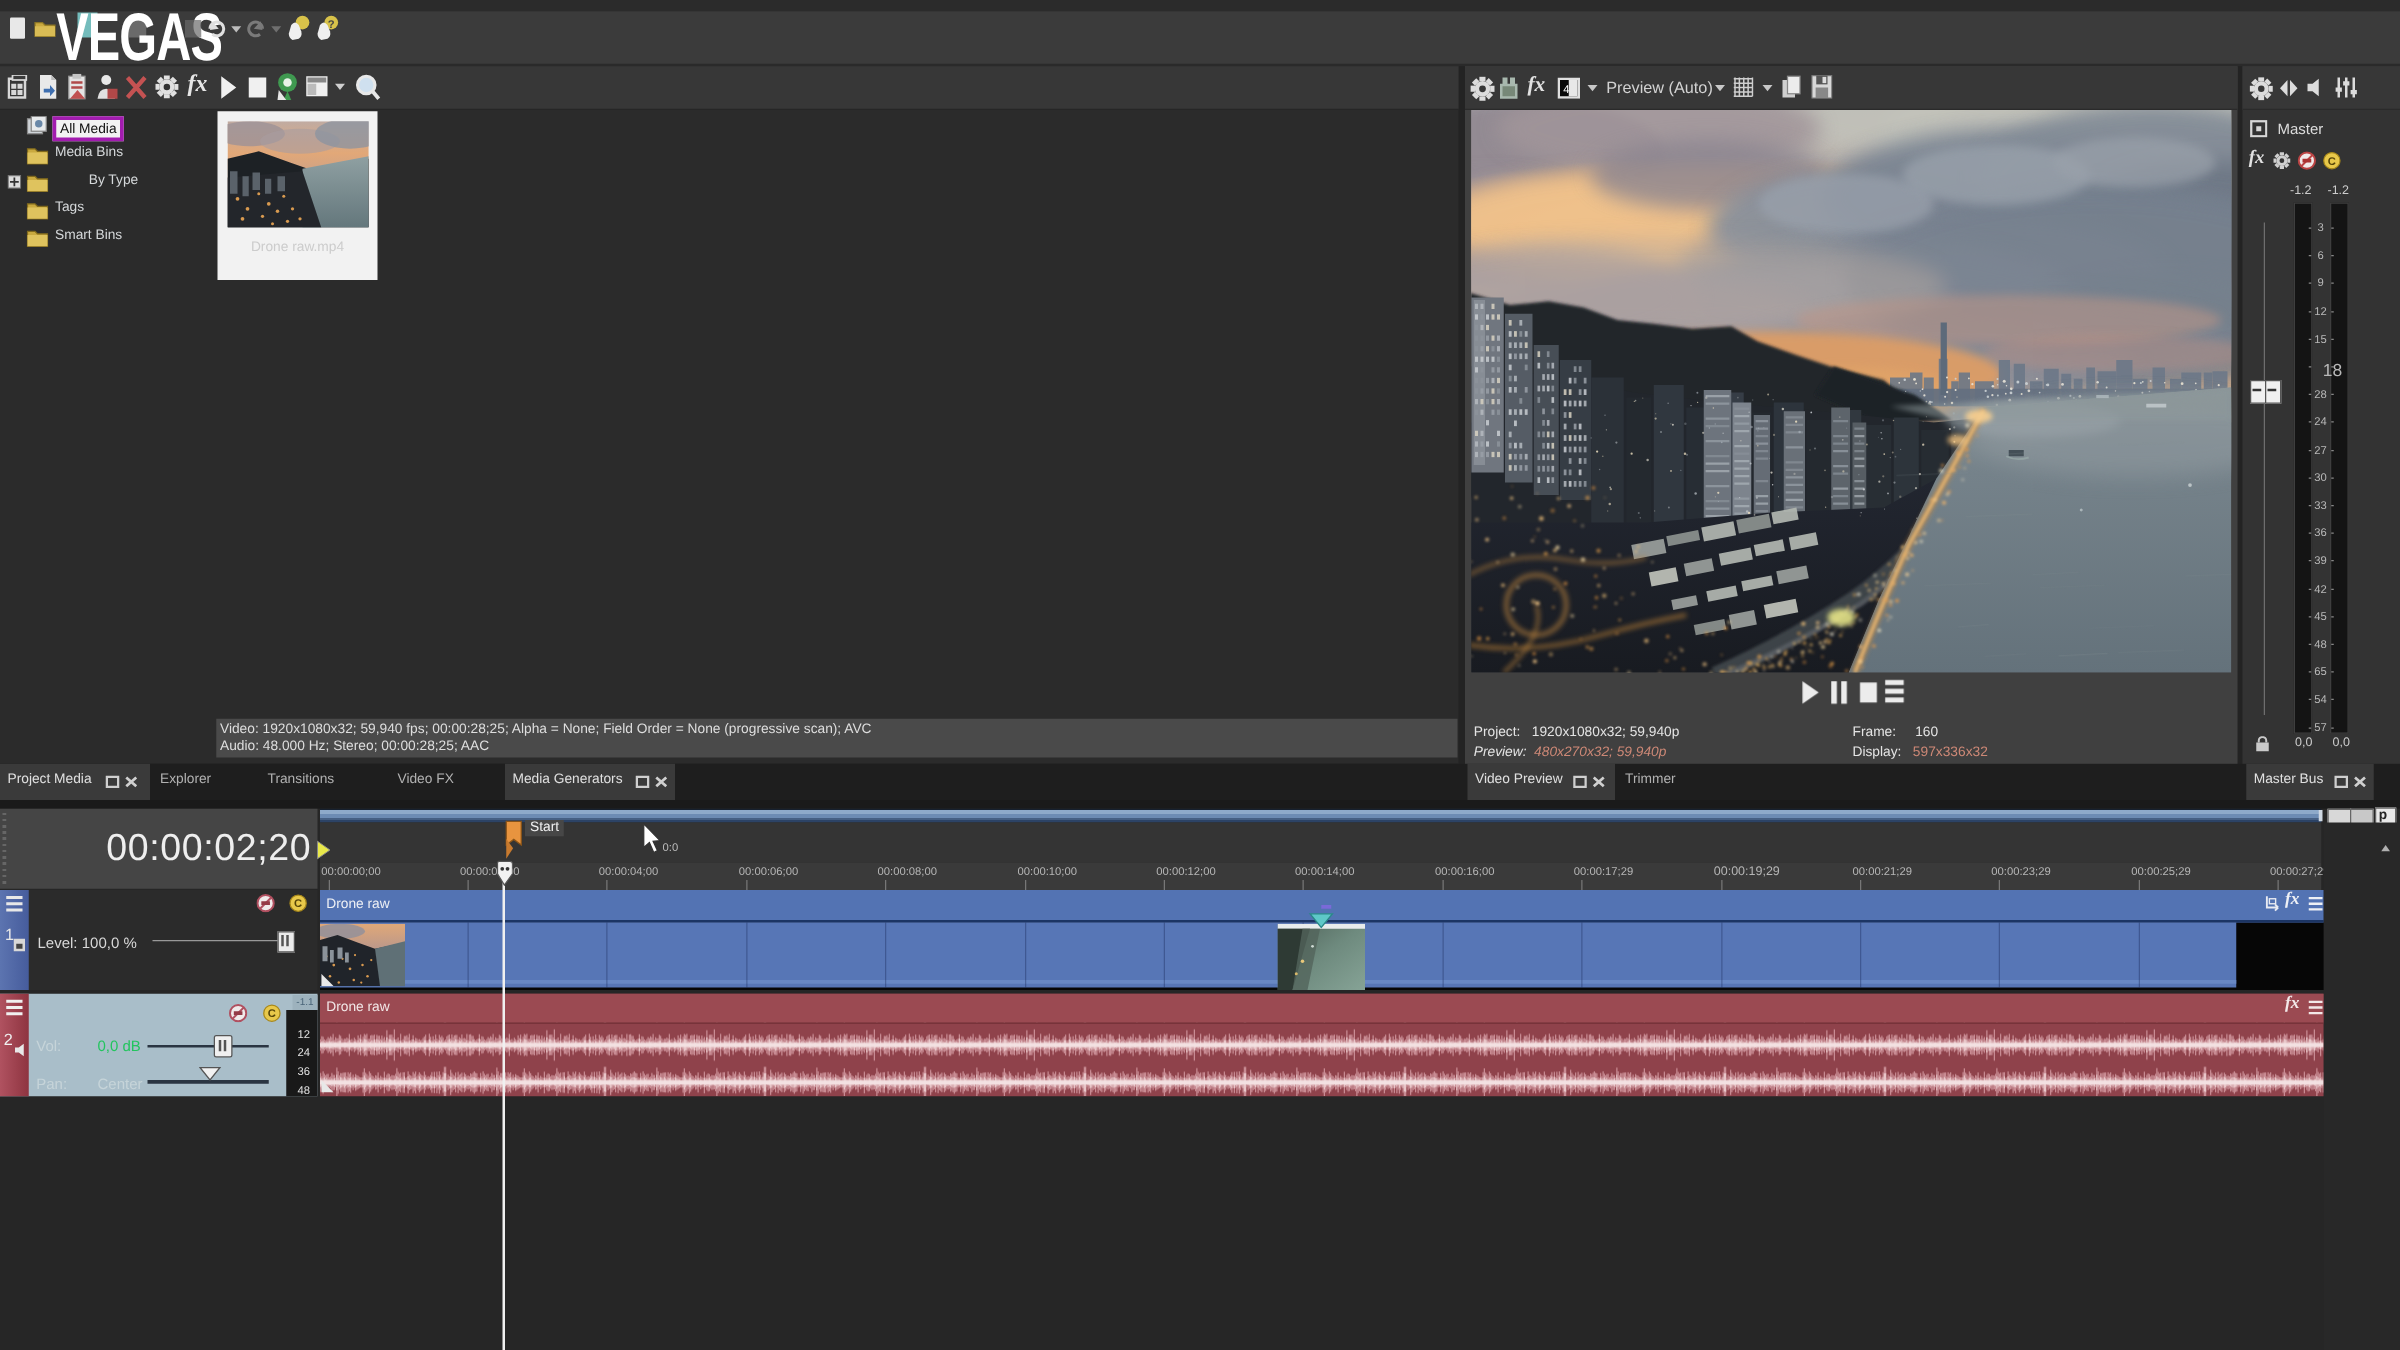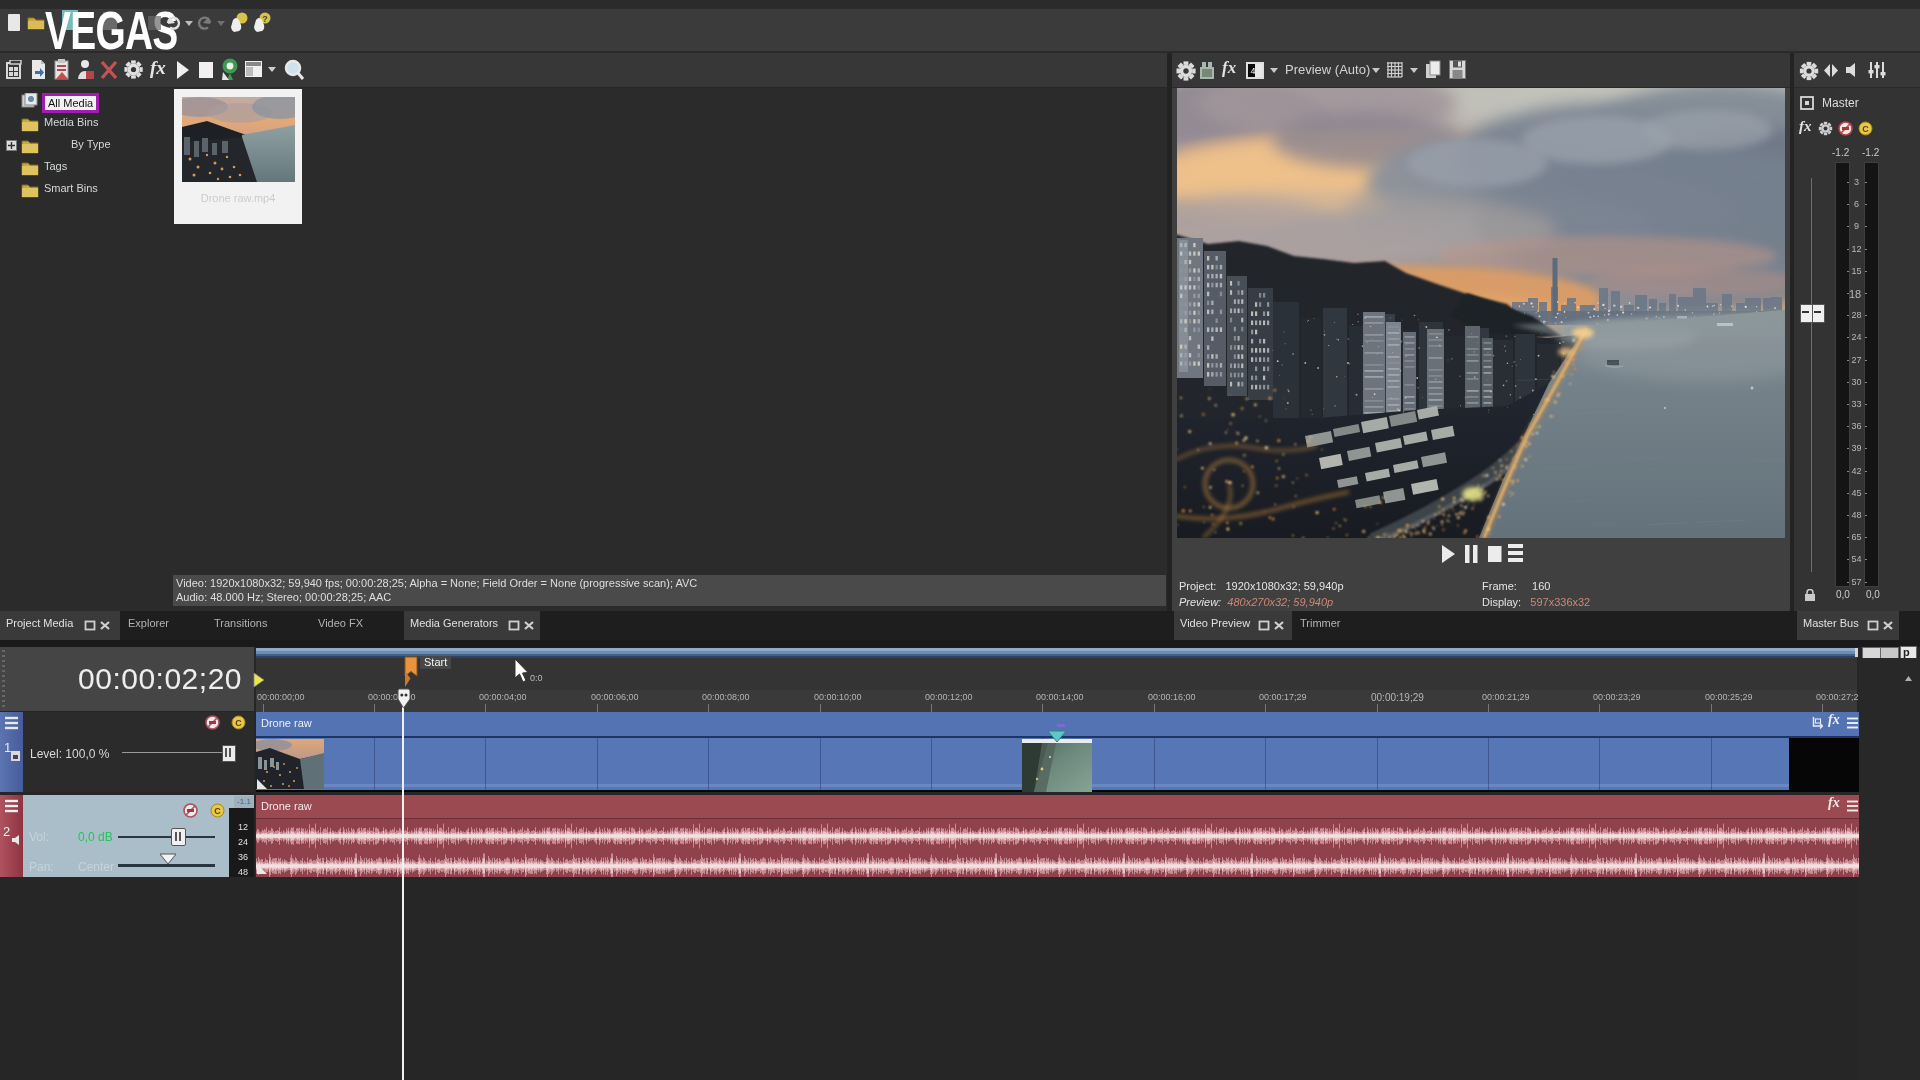--- a/index.html
+++ b/index.html
@@ -1388,21 +1388,21 @@
     <div class="abs" style="left:1864.5px;top:204px;width:2px;height:1px;background:#888;"></div>
     <div class="txt" style="left:1849px;top:221px;width:15px;text-align:center;font-size:9px;color:#b8b8b8;">9</div>
     <div class="abs" style="left:1846.5px;top:226px;width:2px;height:1px;background:#888;"></div>
     <div class="abs" style="left:1864.5px;top:226px;width:2px;height:1px;background:#888;"></div>
     <div class="txt" style="left:1849px;top:244px;width:15px;text-align:center;font-size:9px;color:#b8b8b8;">12</div>
     <div class="abs" style="left:1846.5px;top:249px;width:2px;height:1px;background:#888;"></div>
     <div class="abs" style="left:1864.5px;top:249px;width:2px;height:1px;background:#888;"></div>
     <div class="txt" style="left:1849px;top:266px;width:15px;text-align:center;font-size:9px;color:#b8b8b8;">15</div>
     <div class="abs" style="left:1846.5px;top:271px;width:2px;height:1px;background:#888;"></div>
     <div class="abs" style="left:1864.5px;top:271px;width:2px;height:1px;background:#888;"></div>
-    <div class="txt" style="left:1849px;top:288px;width:34px;font-size:11px;color:#b8b8b8;">18</div>
+    <div class="txt" style="left:1849px;top:288px;width:34px;text-align:center;font-size:14px;color:#b8b8b8;">18</div>
     <div class="abs" style="left:1846.5px;top:293px;width:2px;height:1px;background:#888;"></div>
     <div class="abs" style="left:1864.5px;top:293px;width:2px;height:1px;background:#888;"></div>
     <div class="txt" style="left:1849px;top:310px;width:15px;text-align:center;font-size:9px;color:#b8b8b8;">28</div>
     <div class="abs" style="left:1846.5px;top:315px;width:2px;height:1px;background:#888;"></div>
     <div class="abs" style="left:1864.5px;top:315px;width:2px;height:1px;background:#888;"></div>
     <div class="txt" style="left:1849px;top:332px;width:15px;text-align:center;font-size:9px;color:#b8b8b8;">24</div>
     <div class="abs" style="left:1846.5px;top:337px;width:2px;height:1px;background:#888;"></div>
     <div class="abs" style="left:1864.5px;top:337px;width:2px;height:1px;background:#888;"></div>
     <div class="txt" style="left:1849px;top:355px;width:15px;text-align:center;font-size:9px;color:#b8b8b8;">27</div>
     <div class="abs" style="left:1846.5px;top:360px;width:2px;height:1px;background:#888;"></div>
@@ -1444,21 +1444,21 @@
     <div class="abs" style="left:1814px;top:311px;width:7px;height:2px;background:#333;"></div>
     <svg class="abs" style="left:1804px;top:589px" width="12" height="13" viewBox="0 0 12 13">
       <rect x="1" y="5" width="10" height="7" fill="#c9c9c9"></rect>
       <path d="M3 5 v-1.5 a3 3 0 0 1 6 0 v1.5" fill="none" stroke="#c9c9c9" stroke-width="1.6"></path>
     </svg>
     <div class="txt" style="left:1836px;top:589px;font-size:10px;color:#cccccc;">0,0</div>
     <div class="txt" style="left:1866px;top:589px;font-size:10px;color:#cccccc;">0,0</div>
     <div class="abs" style="left:0;top:647px;width:1920px;height:433px;background:#262626;"></div>
     <div class="abs" style="left:0;top:647px;width:254px;height:64px;background:#454545;"></div>
     <div class="abs" style="left:2px;top:650px;width:3px;height:58px;background:repeating-linear-gradient(#666 0 2px,#454545 2px 5px);"></div>
-    <div class="txt" style="left:0px;top:662px;width:242px;text-align:right;font-size:30px;color:#eeeeee;letter-spacing:0.5px;">00:00:02;20</div>
+    <div class="txt" style="left:0px;top:662px;width:242px;text-align:center;font-size:30px;color:#eeeeee;letter-spacing:0.5px;padding-left:46px;">00:00:02;20</div>
     <div class="abs" style="left:256px;top:647px;width:1601px;height:11px;background:linear-gradient(#16202e 0 1px,#8eaaca 1px 4px,#6d8cb4 4px 7px,#466084 7px 9px,#2c4366 9px 11px);"></div>
     <div class="abs" style="left:1855px;top:648px;width:3px;height:9px;background:#cfd8e2;"></div>
     <div class="abs" style="left:1862px;top:647px;width:17px;height:13px;background:#d8d8d8;border:1px solid #666;"></div>
     <div class="abs" style="left:1880px;top:647px;width:17px;height:13px;background:#c8c8c8;border:1px solid #666;"></div>
     <div class="abs" style="left:1900px;top:646px;width:15px;height:15px;background:#e8e8e8;border:1px solid #666;"></div>
     <div class="txt" style="left:1903px;top:646px;font-size:11px;font-weight:bold;color:#222;">p</div>
     <div class="abs" style="left:256px;top:658px;width:1601px;height:32px;background:#343434;"></div>
     <div class="abs" style="left:256px;top:690px;width:1601px;height:22px;background:#3a3a3a;border-bottom:1px solid #222;"></div>
     <div class="txt" style="left:257px;top:692px;font-size:9px;color:#b5b5b5;">00:00:00;00</div>
     <div class="abs" style="left:263px;top:704px;width:1px;height:8px;background:#777;"></div>

